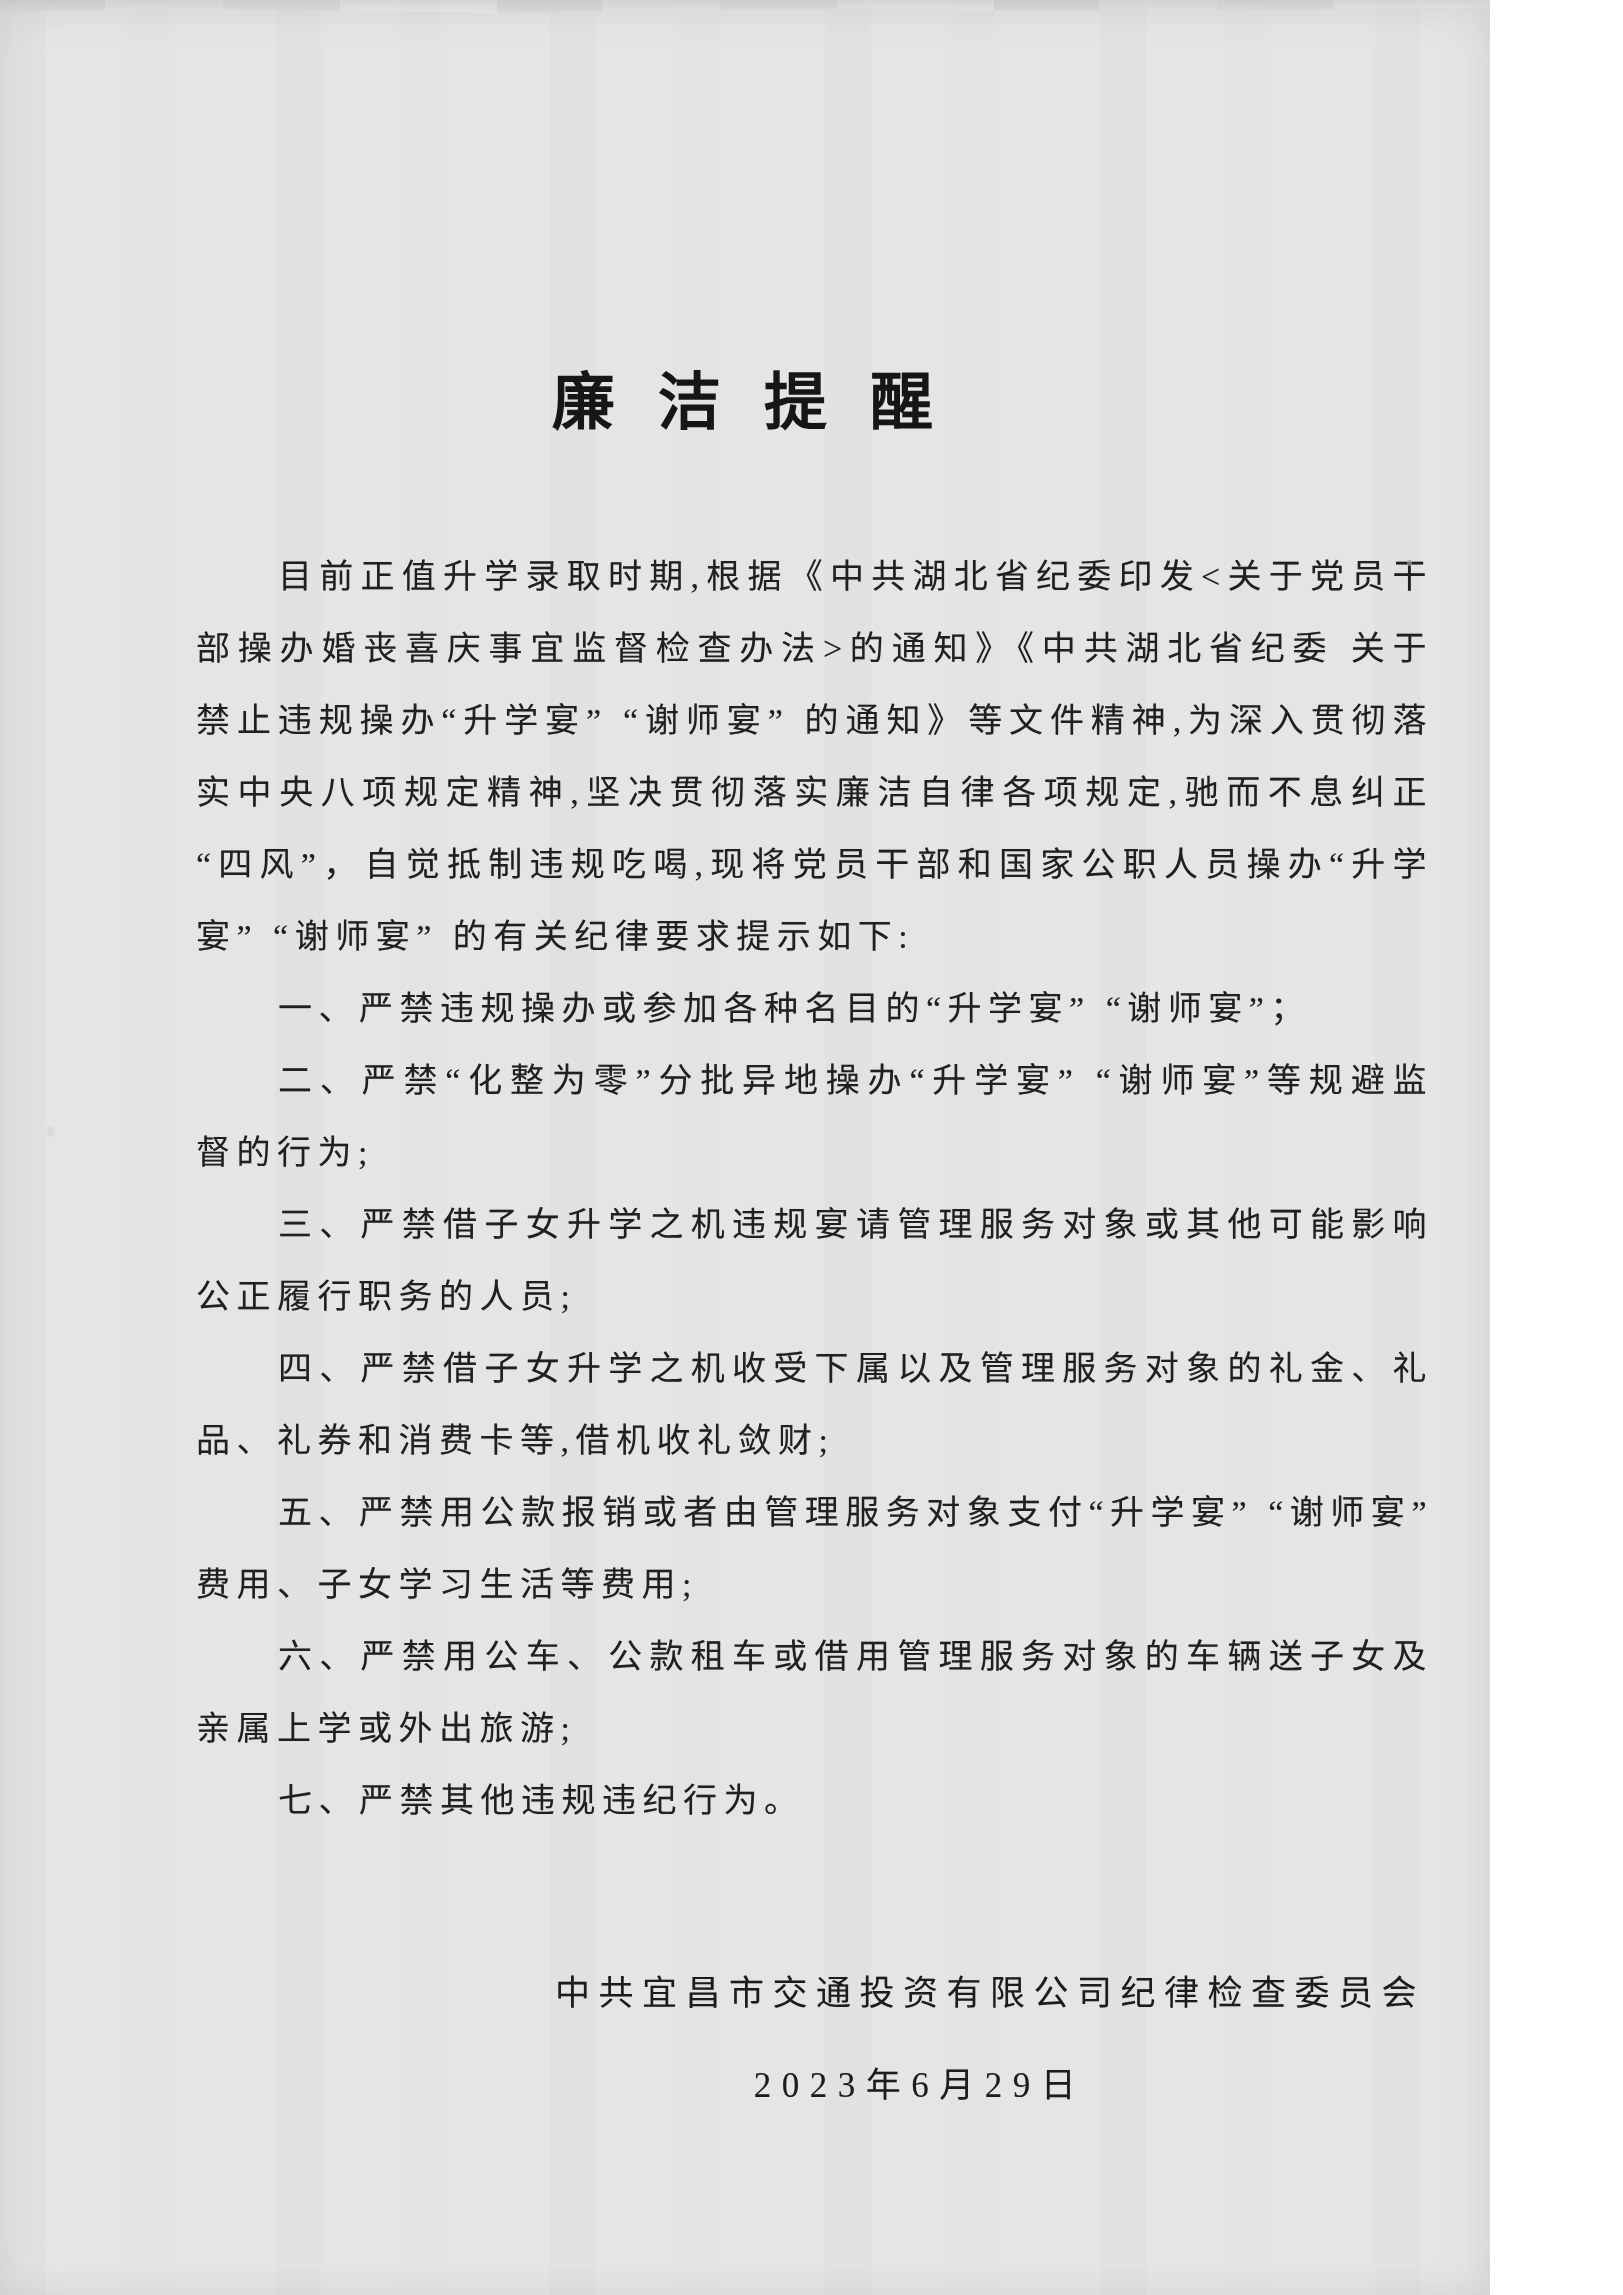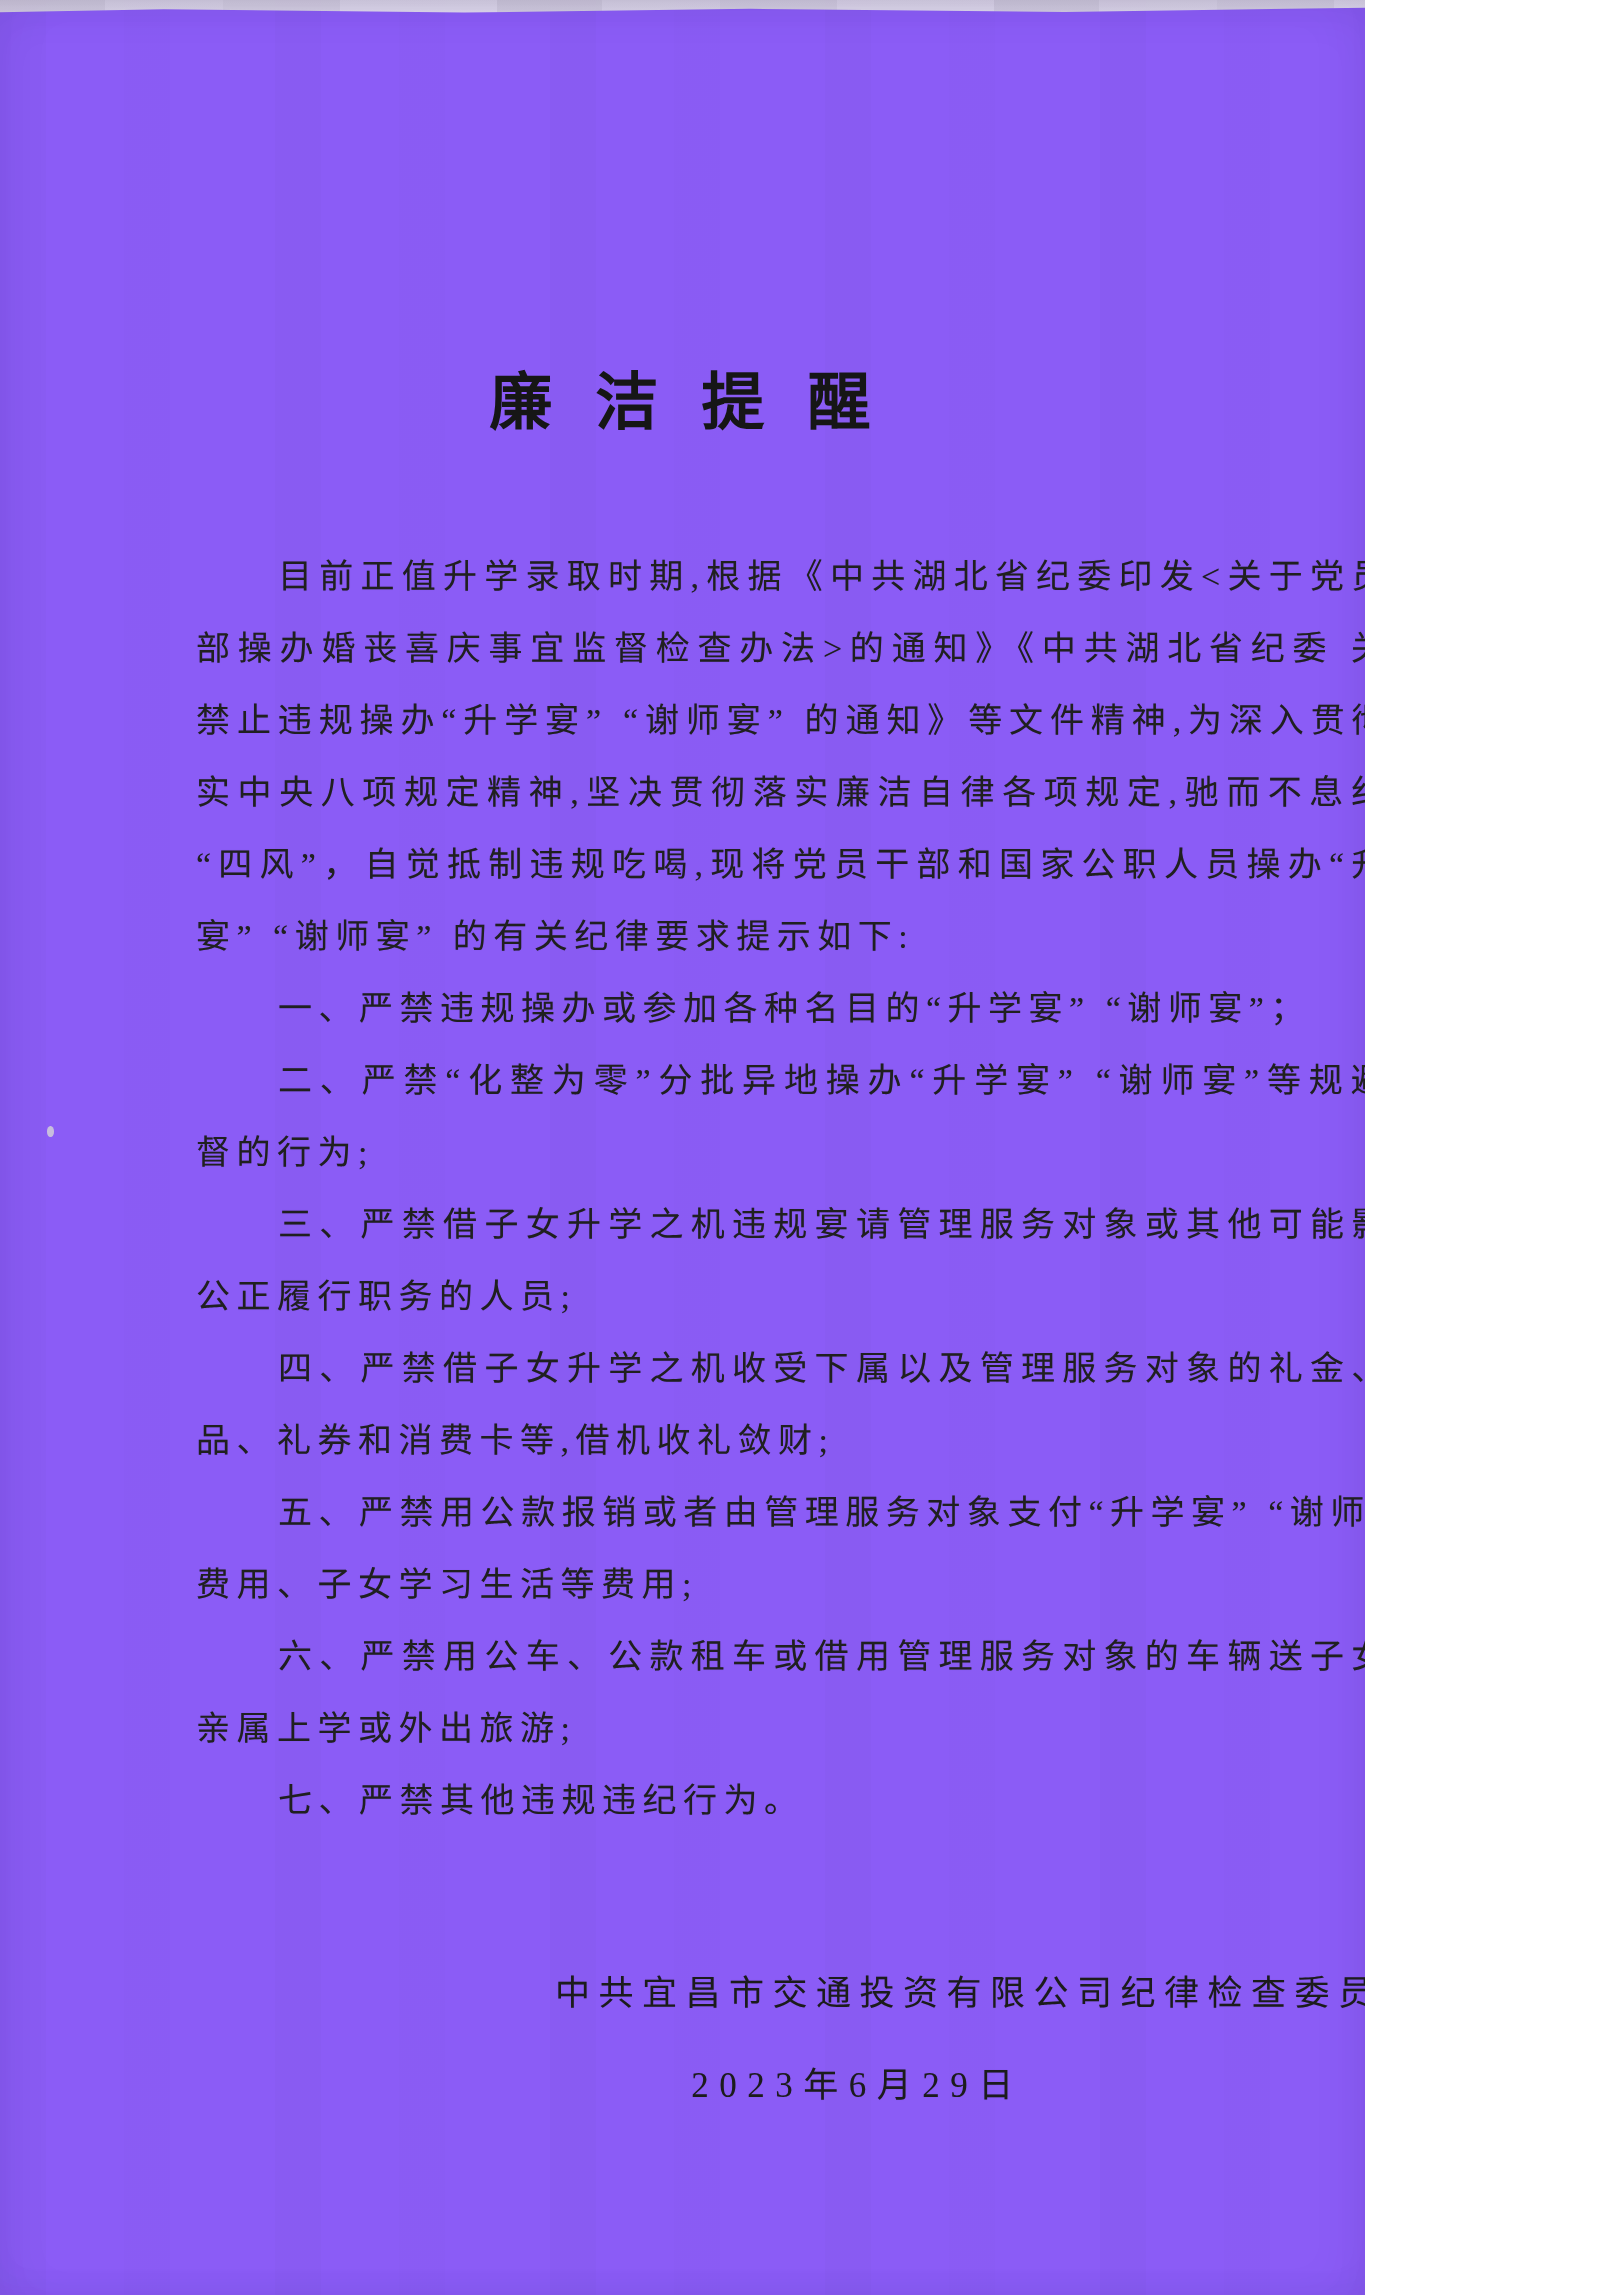--- a/index.html
+++ b/index.html
@@ -2,23 +2,23 @@
 <html lang="zh-CN" style="font-size:10.5px"><head>
 <meta charset="utf-8">
 <style>
   html, body {
     margin: 0;
     padding: 0;
     background: #ffffff;
   }
   .sheet {
     position: relative;
-    width: 1365px;
+    width: 1490px;
     height: 2295px;
-    background: #8b5cf6;
+    background: #e5e5e5;
     overflow: hidden;
     font-family: "Liberation Serif", "DejaVu Serif", serif;
     color: #1e1e1e;
     box-shadow:
       inset 0 19.6px 39px rgba(0,0,0,0.035),
       inset 19.6px 0 46px rgba(0,0,0,0.025),
       inset -19.6px 0 46px rgba(0,0,0,0.03),
       inset 0 -13px 33px rgba(0,0,0,0.015);
   }
   

